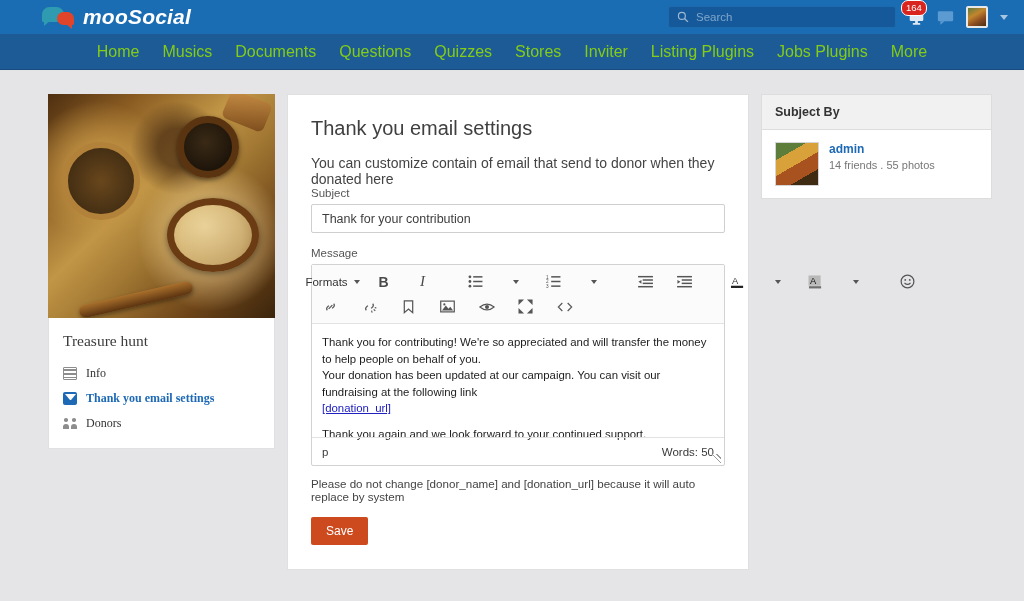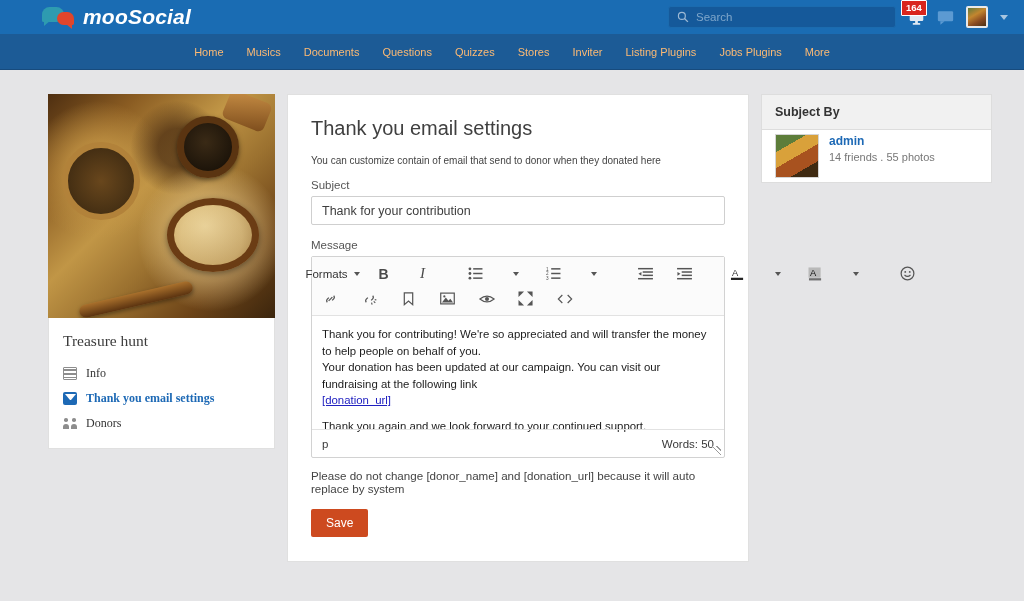--- a/index.html
+++ b/index.html
@@ -48,38 +48,38 @@
   }
   .search-input {
     background: transparent; border: 0; outline: 0;
     color: #cfe0ef; font-size: 11.5px; width: 100%;
     font-family: "Liberation Sans", sans-serif;
   }
   .search-input::placeholder { color: #7fa6ca; }
   .icon-btn { position: relative; display: flex; align-items: center; cursor: pointer; }
   .badge {
     position: absolute; top: -9px; left: -7px; background: #d9251d;
-    color: #fff; font-size: 9.5px; font-weight: bold; line-height: 1;
-    padding: 2.5px 4px; border-radius: 1px; border: 1px solid #fff;
+    color: #fff; font-size: 9.5px; font-weight: normal; line-height: 1;
+    padding: 2.5px 4px; border-radius: 7px; border: 1px solid #fff;
   }
   .avatar-sm {
     width: 22px; height: 22px; border: 2px solid #e8e8e8; border-radius: 2px;
     background: linear-gradient(150deg,#5f7a3c 0%,#c2862f 38%,#8a4b22 68%,#4a3016 100%);
   }
   .chev { width: 0; height: 0; border-left: 4px solid transparent; border-right: 4px solid transparent; border-top: 5px solid #a8c6e0; cursor: pointer; }
 
   
   .navbar {
     height: 36px; background: #1c5b96;
     display: flex; align-items: center; justify-content: center;
     border-bottom: 1px solid #174b7d;
   }
   .nav-items { display: flex; gap: 23px; }
   .nav-item {
-    color: #fdba74; font-size: 11px; cursor: pointer; white-space: nowrap;
+    color: #84cc16; font-size: 16px; cursor: pointer; white-space: nowrap;
   }
 
   
   .page {
     display: flex; gap: 12px; padding: 24px 30px 0 48px;
     align-items: flex-start;
   }
 
   
   .left-col { width: 227px; flex: none; font-family: Liberation Serif, serif; }
@@ -155,21 +155,21 @@
   }
   .people-heads i:nth-child(1) { left: 1px; }
   .people-heads i:nth-child(2) { right: 1px; }
 
   
   .center-col {
     width: 462px; flex: none; background: #fff;
     border: 1px solid #e0e0e0; padding: 22px 23px 24px 23px;
   }
   .h1 { font-size: 20px; color: #404040; font-weight: normal; margin-bottom: 15px; }
-  .desc { font-size: 10px; color: #444; margin-bottom: 13px; }
+  .desc { font-size: 14px; color: #444; }
   .flabel { font-size: 11.5px; color: #555; margin-bottom: 5px; }
   .subject-input {
     width: 100%; height: 29px; border: 1px solid #cfcfcf; border-radius: 2px;
     padding: 0 10px; font-size: 12.5px; color: #3d3d3d; outline: 0;
     font-family: "Liberation Sans", sans-serif; margin-bottom: 14px;
   }
 
   .editor { border: 1px solid #d2d2d2; border-radius: 2px; background: #fff; }
   .tb {
     border-bottom: 1px solid #e2e2e2; background: #fbfbfb;
@@ -204,21 +204,21 @@
     font-size: 12px; padding: 7px 15px; cursor: pointer;
     font-family: "Liberation Sans", sans-serif;
   }
 
   
   .right-col { width: 231px; flex: none; background:#fff; border: 1px solid #ddd; }
   .rc-head {
     background: #f1f1f1; border-bottom: 1px solid #ddd;
     padding: 10px 13px; font-size: 12.5px; font-weight: bold; color: #333;
   }
-  .rc-body { padding: 4px 13px; display: flex; gap: 10px; align-items: flex-start; }
+  .rc-body { padding: 12px 13px; display: flex; gap: 10px; align-items: flex-start; }
   .avatar-lg {
     width: 44px; height: 44px; flex: none; border: 1px solid #d5d5d5; padding: 1px;
     background: linear-gradient(150deg,#5d7d3a 0 26%,#d9a13a 26% 50%,#a8521f 50% 76%,#3f2a12 76% 100%);
   }
   .rc-name { font-size: 12px; color: #1d69b5; font-weight: bold; cursor: pointer; }
   .rc-meta { font-size: 11px; color: #777; margin-top: 3px; }
 
   
   .footer { text-align: center; padding-top: 22px; }
 

